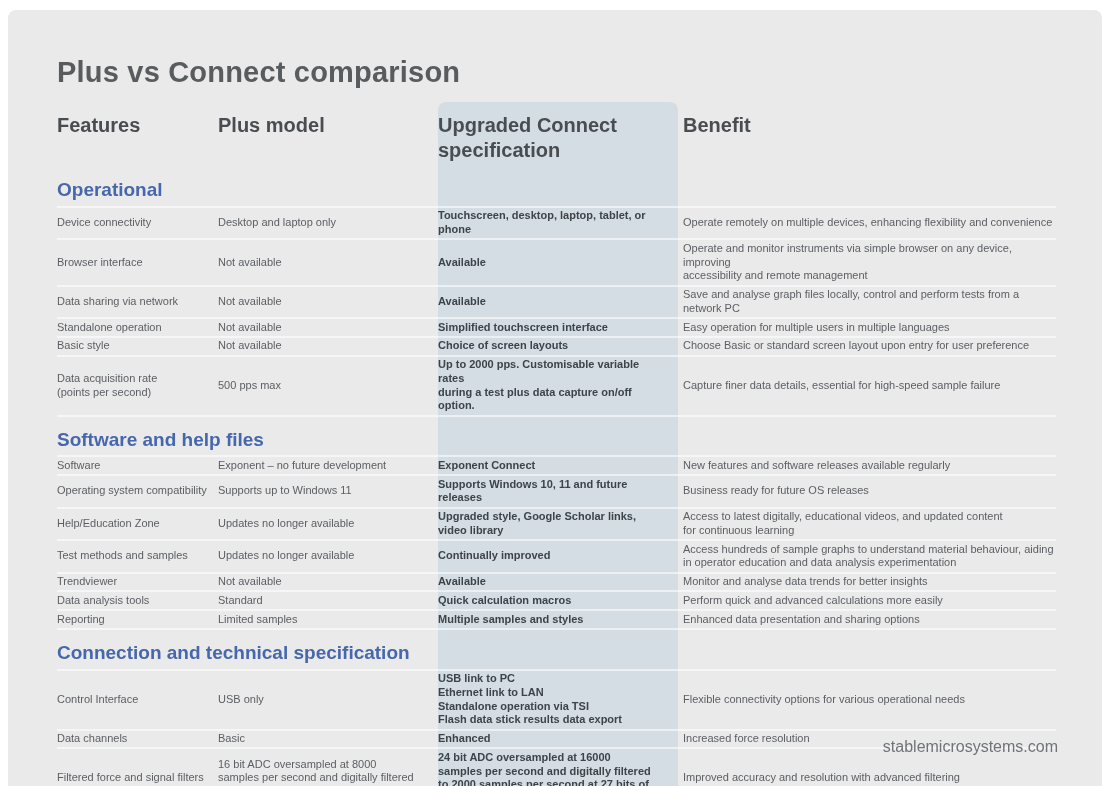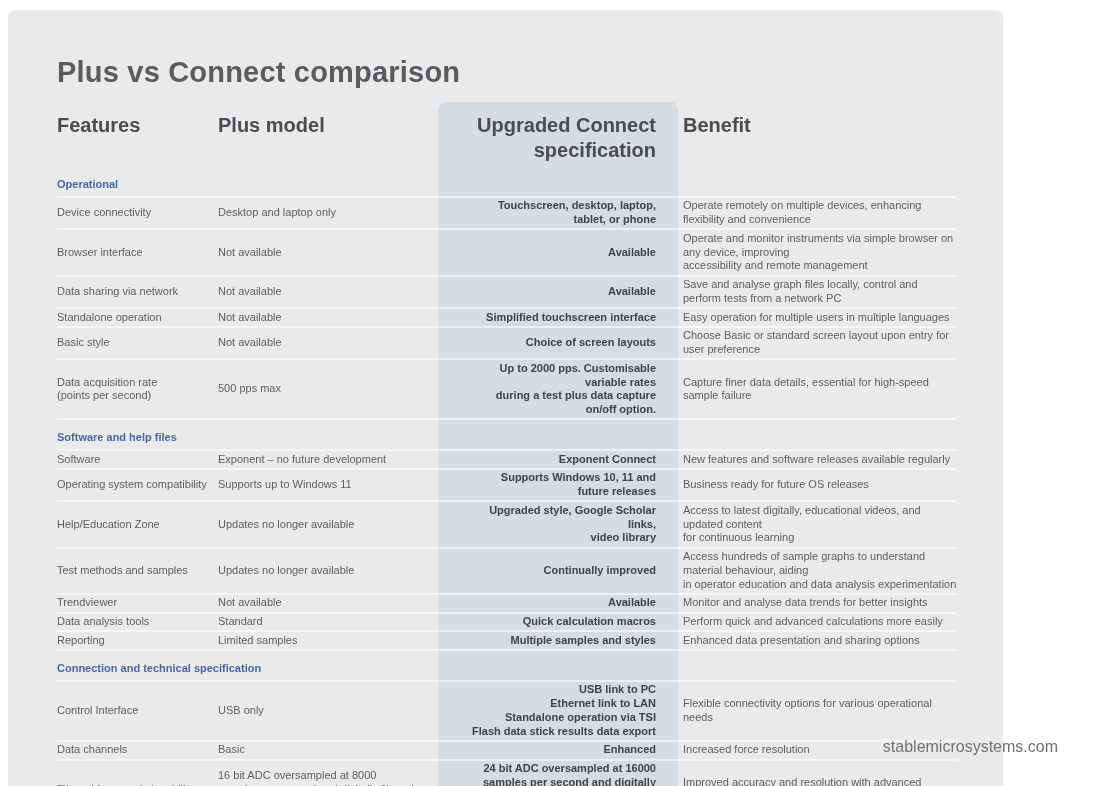--- a/index.html
+++ b/index.html
@@ -1,52 +1,52 @@
 <!DOCTYPE html>
 <html><head>
 <meta charset="utf-8">
 <style>
   html,body{margin:0;padding:0;}
   body{
     width:1110px;height:786px;overflow:hidden;background:#ffffff;
     font-family:"Liberation Sans", sans-serif;position:relative;
   }
   .card{
-    position:absolute;left:8px;top:10px;width:995px;height:776px;
+    position:absolute;left:8px;top:10px;width:1094px;height:776px;
     background:#eaeaea;border-radius:8px 8px 0 0;
   }
   .page-title{
     margin:0;padding:46px 0 0 49px;
     font-size:29px;font-weight:bold;color:#595c5f;letter-spacing:.2px;
   }
   .table{
     margin:13px 46px 0 49px;
     font-size:11px;color:#5b5e63;line-height:1.25;
   }
   .row{display:grid;grid-template-columns:161px 220px 240px 1fr;}
   .cell{
     padding:1.5px 0 1.5px 0;border-bottom:2px solid rgba(255,255,255,0.55);
     display:flex;align-items:center;white-space:pre-line;
   }
   .cell > div{width:100%;}
   .cell.c-plus{padding-right:24px;}
   .cell.c-connect{
-    background:#d4dde3;padding-left:30px;padding-right:22px;
-    font-weight:bold;color:#3e434a;text-align:right;
+    background:#d4dde3;padding-left:0;padding-right:22px;
+    font-weight:bold;color:#3e434a;
   }
   .cell.c-benefit{padding-left:5px;}
   
   .hdr .cell{
     border-bottom:none;font-size:20px;font-weight:bold;color:#494d52;
     padding-top:11px;padding-bottom:10px;align-items:flex-start;
   }
   .hdr .c-connect{border-radius:8px 8px 0 0;}
   
   .sec .c-title{
-    grid-column:1 / 3;color:#4667ac;font-weight:bold;font-size:11px;
+    grid-column:1 / 3;color:#4667ac;font-weight:bold;font-size:19px;
     padding-top:11px;padding-bottom:4px;align-items:flex-end;
   }
   .sec.first .c-title{padding-top:5px;}
   .sec .c-connect{padding-top:11px;padding-bottom:4px;}
   .sec.first .c-connect{padding-top:5px;}
   .website{
     position:absolute;right:52px;top:738px;font-size:16px;color:#707377;
   }
 </style>
 </head>

